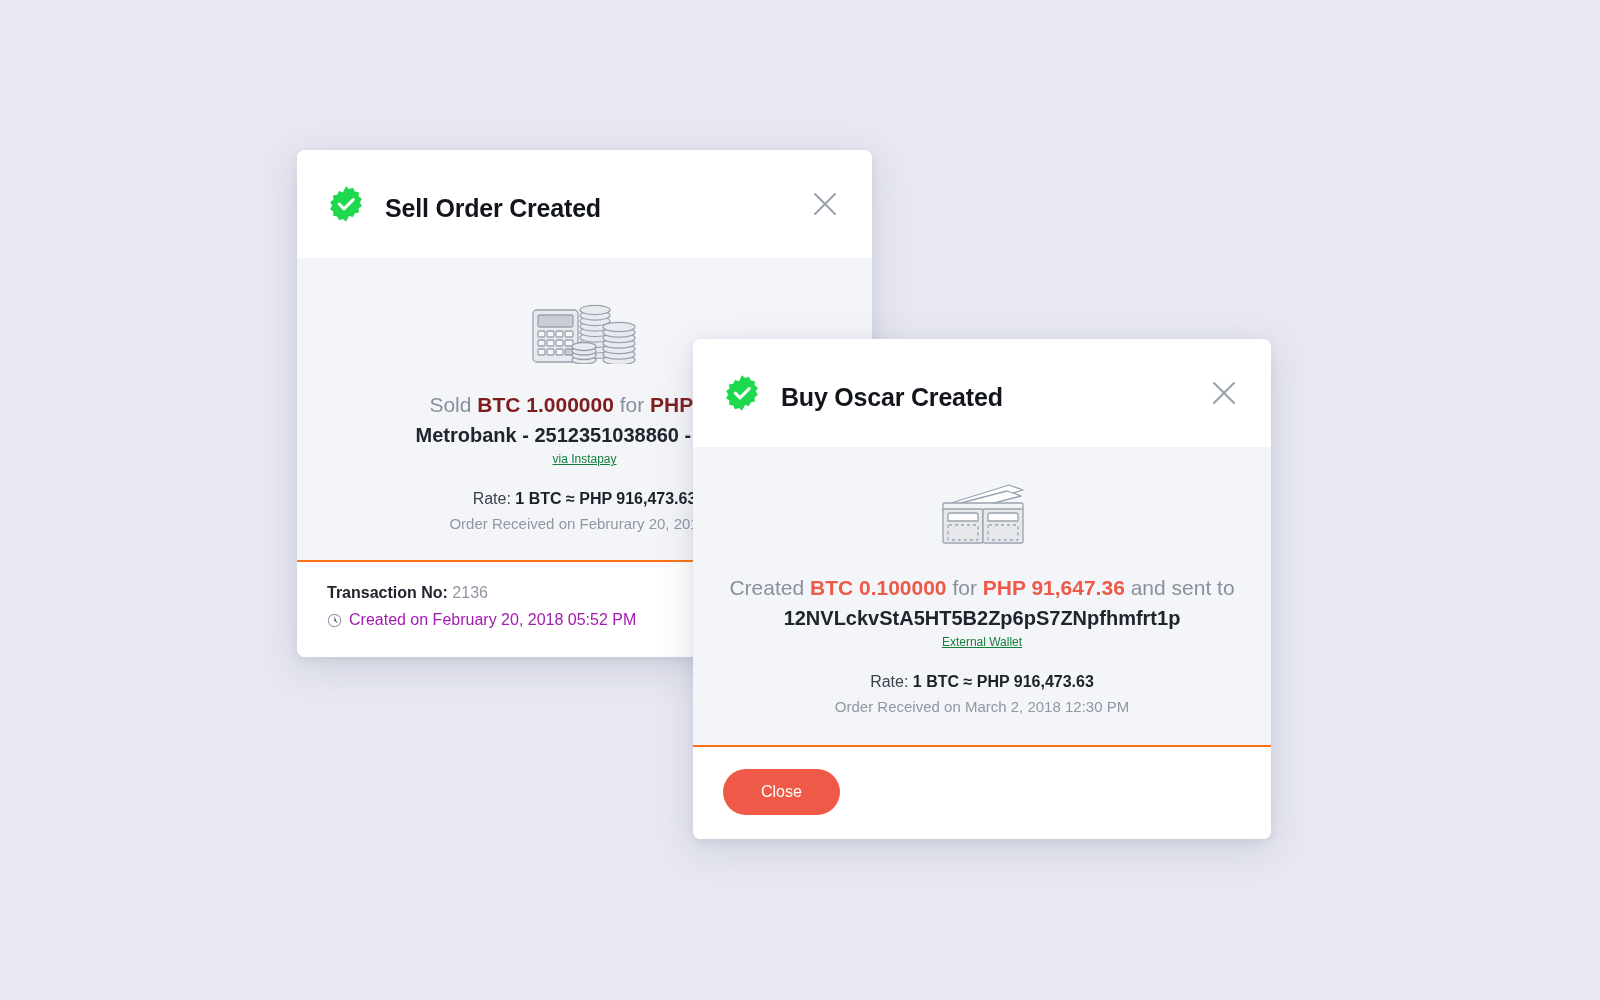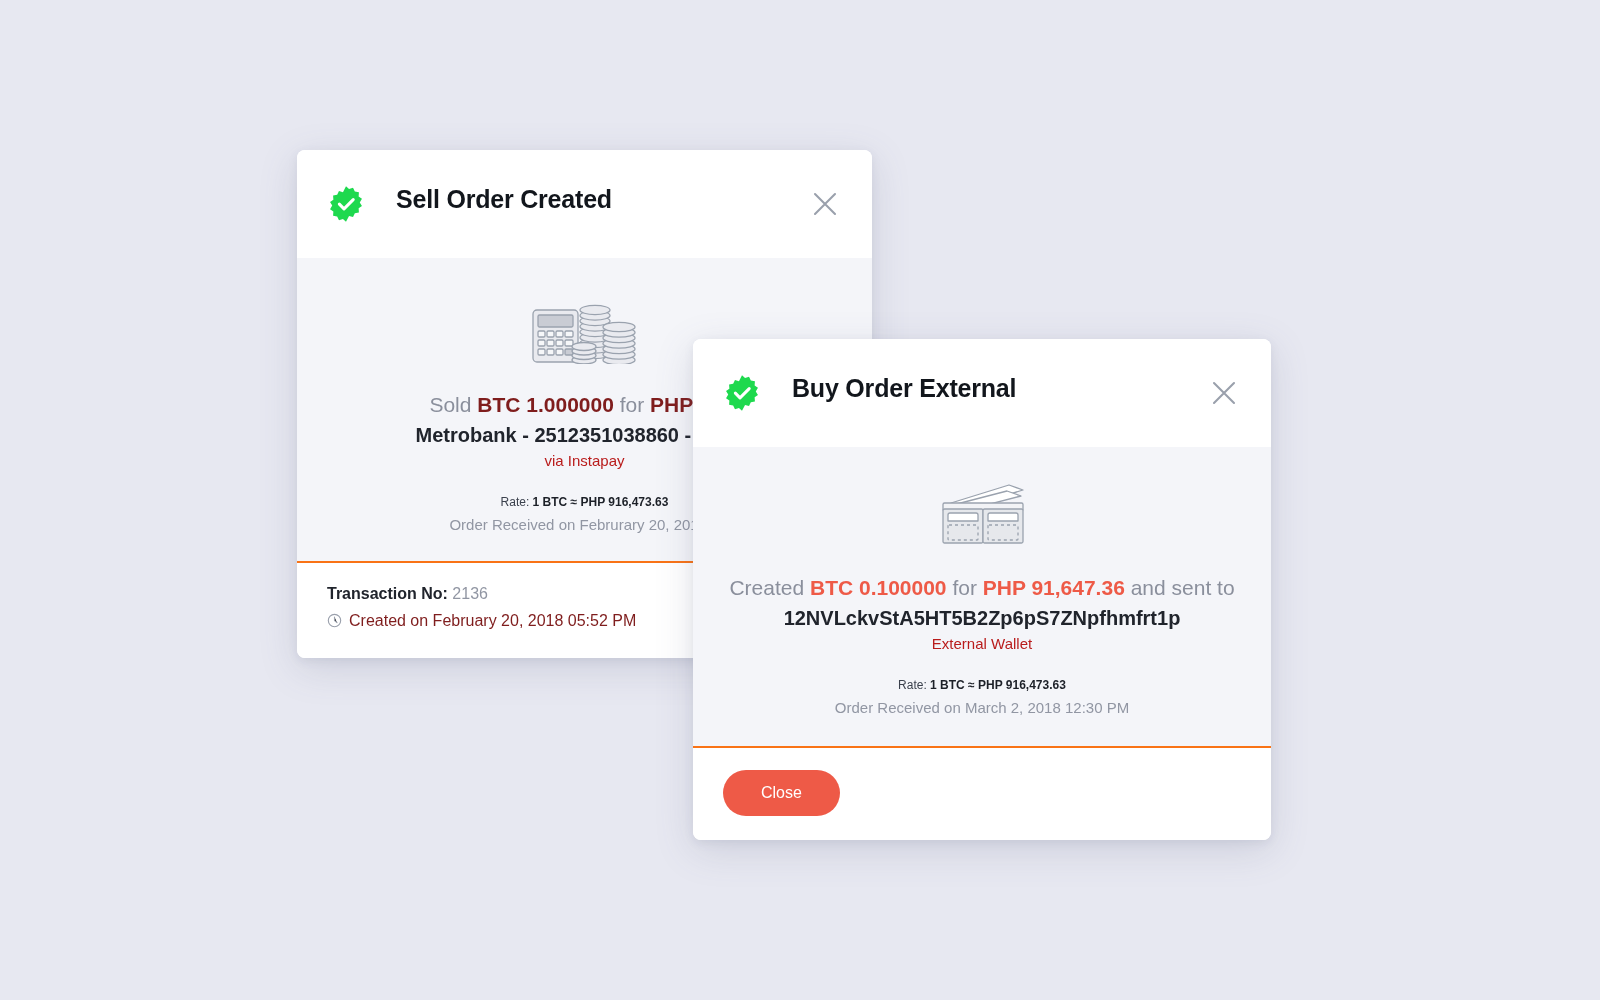--- a/index.html
+++ b/index.html
@@ -27,22 +27,22 @@
   .card-header {
     background: #ffffff;
     height: 108px;
     display: flex;
     align-items: center;
     padding: 0 30px 0 30px;
     box-sizing: border-box;
   }
   .header-left {
     display: flex;
-    align-items: flex-start;
-    gap: 31px;
+    align-items: flex-end;
+    gap: 20px;
     flex: 1 1 auto;
     min-width: 0;
   }
   .badge-icon {
     width: 38px;
     height: 38px;
     flex: 0 0 auto;
     display: block;
   }
   .card-title {
@@ -79,27 +79,28 @@
   .line-main .amt-teal { color: #7f1d1d; font-weight: bold; }
   .line-main .amt-red  { color: #ee5a47; font-weight: bold; }
   .line-strong {
     font-size: 20px;
     font-weight: bold;
     color: #20242c;
     line-height: 1.5;
     white-space: nowrap;
   }
   .line-sub {
-    font-size: 15px;
-    color: #b91c1c;
+    font-size: 12px;
+    color: #15803d;
     line-height: 1.5;
     white-space: nowrap;
+    text-decoration: underline;
   }
   .line-rate {
-    font-size: 12px;
+    font-size: 16px;
     color: #3b414d;
     margin-top: 22px;
     white-space: nowrap;
   }
   .line-rate b { font-weight: bold; color: #1c2028; }
   .line-received {
     font-size: 15px;
     color: #9196a3;
     margin-top: 7px;
     white-space: nowrap;
@@ -120,21 +121,21 @@
     white-space: nowrap;
   }
   .txn-line b { font-weight: bold; }
   .txn-line .txn-val { color: #9196a3; font-weight: normal; }
   .created-line {
     display: flex;
     align-items: center;
     gap: 7px;
     margin-top: 9px;
     font-size: 16px;
-    color: #7f1d1d;
+    color: #a21caf;
     white-space: nowrap;
   }
   .clock-icon { width: 15px; height: 15px; flex: 0 0 auto; }
 
   .close-btn {
     background: #ee5a47;
     color: #ffffff;
     font-size: 16px;
     font-family: Liberation Sans, sans-serif;
     border: none;
@@ -261,21 +262,21 @@
 </div>
 
 <div class="card" id="buy-card">
 
   <div class="card-header">
     <div class="header-left">
       <svg class="badge-icon" viewBox="0 0 40 40">
         <path fill="#1ed94e" d="M20 1.2l3.2 2.9 4.2-1.1 1.9 3.9 4.3.8-.3 4.3 3.5 2.6-2.3 3.7 2.3 3.7-3.5 2.6.3 4.3-4.3.8-1.9 3.9-4.2-1.1L20 38.8l-3.2-2.9-4.2 1.1-1.9-3.9-4.3-.8.3-4.3L3.2 25.4l2.3-3.7-2.3-3.7 3.5-2.6-.3-4.3 4.3-.8 1.9-3.9 4.2 1.1z"></path>
         <path fill="none" stroke="#ffffff" stroke-width="3.2" stroke-linecap="round" stroke-linejoin="round" d="M13 20.2l4.9 4.9L27.6 15.4"></path>
       </svg>
-      <div class="card-title">Buy Order External</div>
+      <div class="card-title">Buy Oscar Created</div>
     </div>
     <svg class="close-x" viewBox="0 0 34 34">
       <path stroke="#9aa0ac" stroke-width="2.1" stroke-linecap="round" d="M7 7 L27 27 M27 7 L7 27"></path>
     </svg>
   </div>
 
   <div class="card-body">
     <div class="body-icon-wrap">
       <svg width="94" height="66" viewBox="0 0 94 66">
         <g stroke="#9aa2ae" stroke-width="1.3" stroke-linejoin="round">

